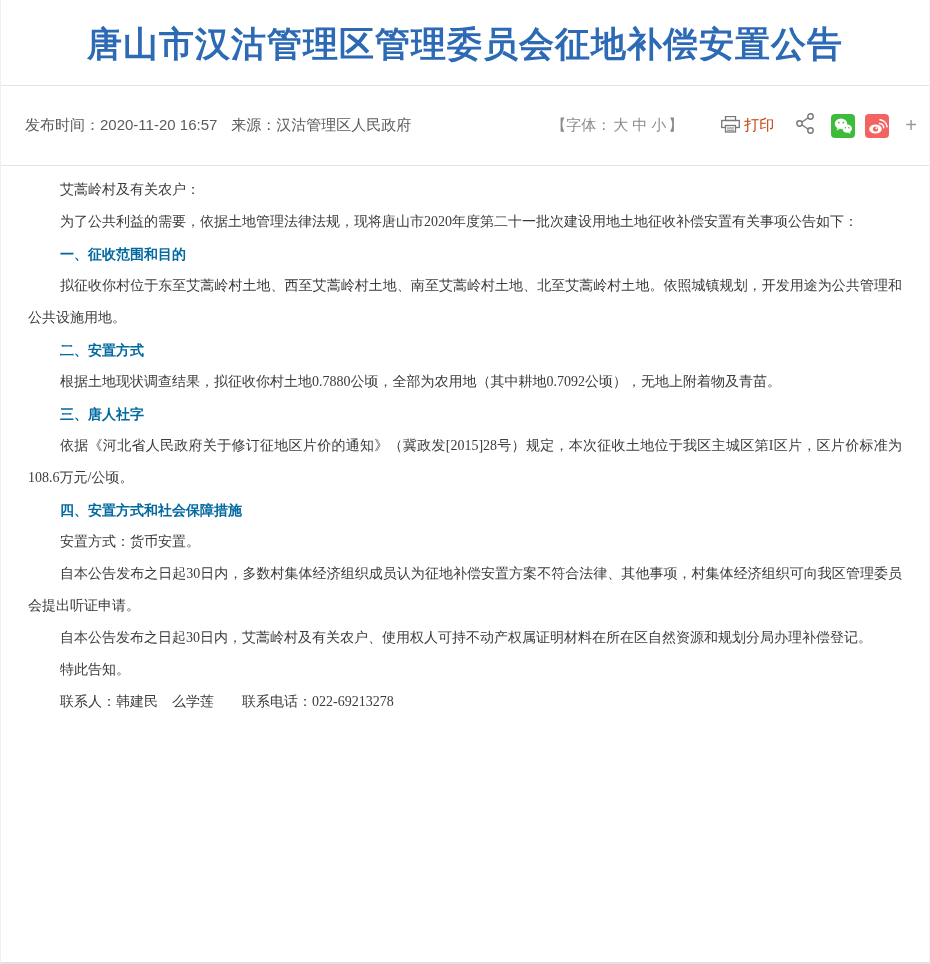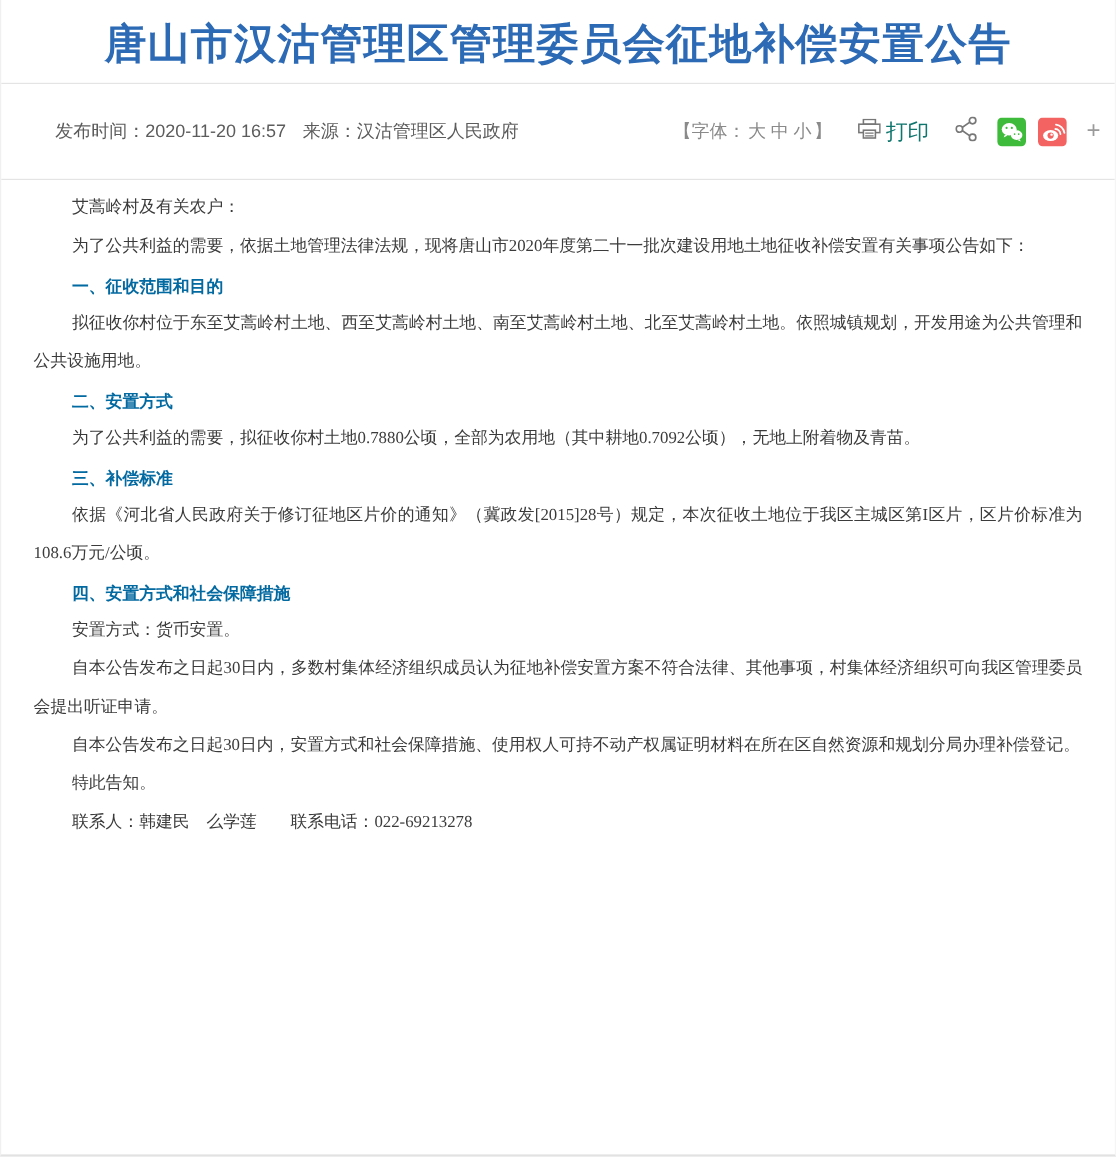--- a/index.html
+++ b/index.html
@@ -9,46 +9,46 @@
     width:930px; height:964px;
     margin:0 auto;
     background:#fff;
     border-left:1px solid #f0f0f0;
     border-right:1px solid #f5f5f5;
     border-bottom:2px solid #e2e2e2;
     font-family:"Liberation Serif","DejaVu Serif",serif;
     overflow:hidden;
   }
   .header {
-    height:70px;
+    height:86px;
     display:flex; align-items:center; justify-content:center;
     border-bottom:1px solid #e4e4e4;
     padding-top:4px;
   }
   .title {
     font-size:35px; font-weight:bold;
     color:#2c6ab5;
     letter-spacing:1px;
     font-family:"Liberation Serif","DejaVu Serif",serif;
   }
   .meta-bar {
     height:80px;
     display:flex; align-items:center; justify-content:space-between;
     border-bottom:1px solid #e4e4e4;
-    padding:0 8px 0 45px;
+    padding:0 8px 0 24px;
     font-family:"Liberation Sans","DejaVu Sans",sans-serif;
   }
   .meta-left { font-size:15px; color:#5c5c5c; white-space:nowrap; }
   .meta-left .src { margin-left:14px; }
   .meta-right { display:flex; align-items:center; white-space:nowrap;justify-content:flex-end; }
   .font-size-ctrl { font-size:15px; color:#8a8a8a; margin-right:22px; }
   .font-size-ctrl span.opt { cursor:pointer; margin:0 2px; }
   .print-btn {
     display:flex; align-items:center; cursor:pointer;
-    font-size:18px; color:#0f766e; margin-right:22px;
+    font-size:15px; color:#c2410c; margin-right:22px;margin-left:16px;
   }
   .print-btn svg { margin-right:4px; }
   .share-generic { margin-right:16px; cursor:pointer; display:flex; align-items:center; }
   .icon-badge { width:24px; height:24px; margin-right:10px; cursor:pointer; display:flex; }
   .plus-more {
     font-size:20px; color:#9a9a9a; cursor:pointer;
     margin-left:2px; padding:0 4px;
     font-family:"Liberation Sans",sans-serif;
   }
   .article {
@@ -139,24 +139,24 @@
       <span class="plus-more">+</span>
     </div>
   </div>
 
   <div class="article">
     <p class="p">艾蒿岭村及有关农户：</p>
     <p class="p">为了公共利益的需要，依据土地管理法律法规，现将唐山市2020年度第二十一批次建设用地土地征收补偿安置有关事项公告如下：</p>
     <p class="h">一、征收范围和目的</p>
     <p class="p">拟征收你村位于东至艾蒿岭村土地、西至艾蒿岭村土地、南至艾蒿岭村土地、北至艾蒿岭村土地。依照城镇规划，开发用途为公共管理和公共设施用地。</p>
     <p class="h">二、安置方式</p>
-    <p class="p">为了公共利益的需要，拟征收你村土地0.7880公顷，全部为农用地（其中耕地0.7092公顷），无地上附着物及青苗。</p>
-    <p class="h">三、补偿标准</p>
+    <p class="p">根据土地现状调查结果，拟征收你村土地0.7880公顷，全部为农用地（其中耕地0.7092公顷），无地上附着物及青苗。</p>
+    <p class="h">三、唐人社字</p>
     <p class="p">依据《河北省人民政府关于修订征地区片价的通知》（冀政发[2015]28号）规定，本次征收土地位于我区主城区第I区片，区片价标准为108.6万元/公顷。</p>
     <p class="h">四、安置方式和社会保障措施</p>
     <p class="p">安置方式：货币安置。</p>
     <p class="p">自本公告发布之日起30日内，多数村集体经济组织成员认为征地补偿安置方案不符合法律、其他事项，村集体经济组织可向我区管理委员会提出听证申请。</p>
-    <p class="p">自本公告发布之日起30日内，安置方式和社会保障措施、使用权人可持不动产权属证明材料在所在区自然资源和规划分局办理补偿登记。</p>
+    <p class="p">自本公告发布之日起30日内，艾蒿岭村及有关农户、使用权人可持不动产权属证明材料在所在区自然资源和规划分局办理补偿登记。</p>
     <p class="p">特此告知。</p>
     <p class="p">联系人：韩建民　么学莲　　联系电话：022-69213278</p>
   </div>
 
 </div>
 
 </body></html>

